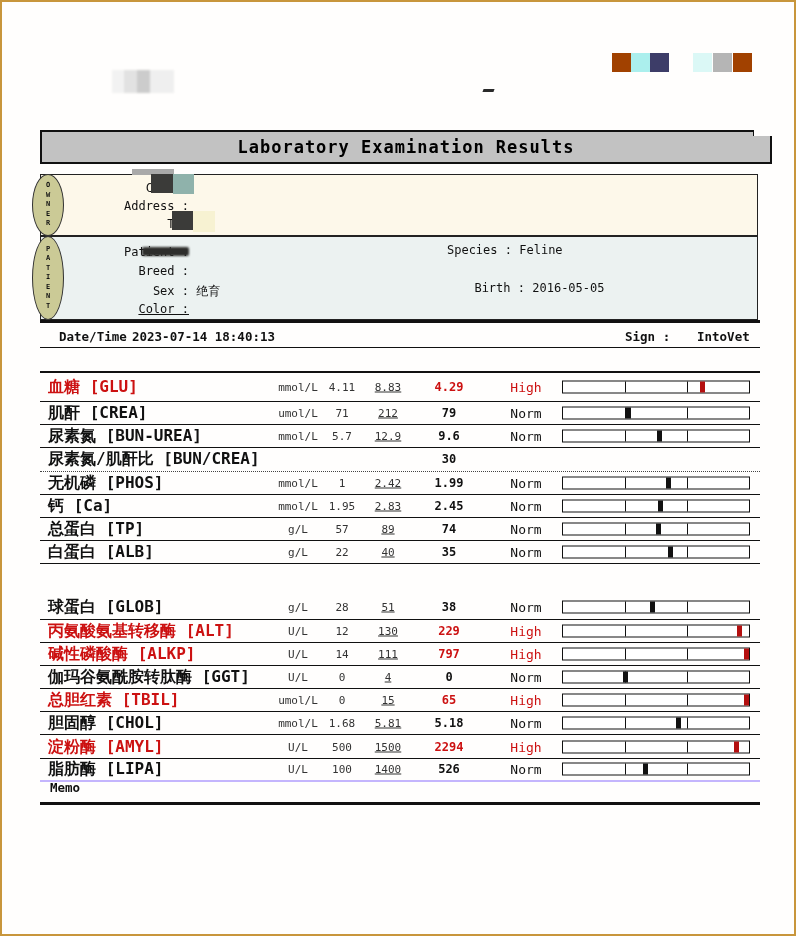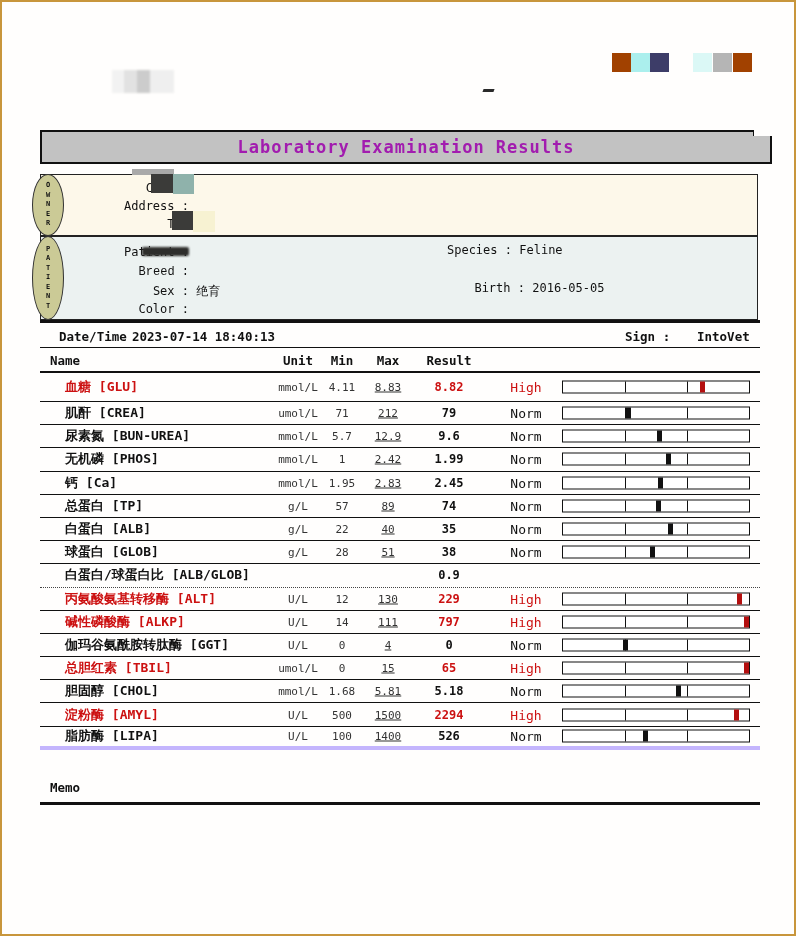--- a/index.html
+++ b/index.html
@@ -9,21 +9,21 @@
   
   .deco-blur{position:absolute;left:110px;top:68px;width:62px;height:23px;
     background:linear-gradient(90deg,#f2f2f2 0 20%,#e2e2e2 20% 40%,#cccccc 40% 62%,#efefef 62% 100%);
     filter:blur(1px);}
   .deco-dash{position:absolute;left:481px;top:87px;width:11px;height:3px;background:#2a2a2a;transform:skewX(-20deg);}
   .deco-squares{position:absolute;left:610px;top:51px;height:19px;}
   .deco-squares .sq{position:absolute;top:0;width:19px;height:19px;}
   
   .title-bar{position:absolute;left:38px;top:128px;width:732px;height:34px;box-sizing:border-box;
     background:var(--title-bar,#c2c2c2);border:2px solid #111;display:flex;align-items:center;justify-content:center;}
-  .title-bar .t{font-weight:bold;font-size:17px;letter-spacing:1px;color:#a21caf;}
+  .title-bar .t{font-weight:bold;font-size:17px;letter-spacing:1px;color:#000000;}
   .title-notch{position:absolute;right:-2px;top:-2px;width:18px;height:6px;background:#fffefd;border-left:1px solid #111;}
   
   .box{position:absolute;left:38px;width:718px;box-sizing:border-box;border:1px solid #222;}
   .box.owner{top:172px;height:62px;background:var(--owner-bg,#fdf8ea);}
   .box.patient{top:234px;height:84px;background:var(--patient-bg,#ecf2f1);}
   .side-oval{position:absolute;left:-9px;top:-1px;width:32px;box-sizing:border-box;background:var(--oval-bg,#cbca96);
     border:1px solid #333;border-radius:50%;display:flex;align-items:center;justify-content:center;z-index:3;}
   .owner .side-oval{height:62px;}
   .patient .side-oval{height:84px;}
   .vlet{font-size:7px;font-weight:bold;line-height:1.35;white-space:pre-line;text-align:center;color:#111;}
@@ -44,23 +44,23 @@
   .thead span{position:absolute;top:0;}
   .h-name{left:10px;}
   .h-unit{left:223px;width:70px;text-align:center;}
   .h-min{left:280px;width:44px;text-align:center;}
   .h-max{left:326px;width:44px;text-align:center;}
   .h-result{left:377px;width:64px;text-align:center;}
   
   .rows{position:absolute;left:38px;top:370px;width:720px;}
   .trow{position:relative;width:720px;box-sizing:border-box;border-bottom:1px solid #111;}
   .trow.sep-dotted{border-bottom:1px dotted #444;}
-  .trow.sep-thick{border-bottom:4px solid #c4b5fd;}
+  .trow.sep-thick{border-bottom:2px solid #c4b5fd;}
   .trow span{position:absolute;top:50%;transform:translateY(-50%);}
-  .c-name{left:25px;font-size:13px;font-weight:bold;white-space:nowrap;}
+  .c-name{left:8px;font-size:16px;font-weight:bold;white-space:nowrap;}
   .c-unit{left:223px;width:70px;text-align:center;font-size:11px;color:#333;}
   .c-min{left:280px;width:44px;text-align:center;font-size:11px;color:#333;}
   .c-max{left:326px;width:44px;text-align:center;font-size:11px;color:#333;text-decoration:underline;}
   .c-result{left:377px;width:64px;text-align:center;font-size:12px;font-weight:bold;}
   .c-flag{left:456px;width:60px;text-align:center;font-size:13px;}
   .abn{color:var(--accent-red,#cc1111);}
   .bar{position:absolute;left:522px;top:50%;transform:translateY(-50%);width:188px;height:13px;
     box-sizing:border-box;border:1px solid #111;background:#fff;}
   .bar-div{position:absolute;top:0;width:1px;height:100%;background:#111;}
   .bar-marker{position:absolute;top:0;width:5px;height:100%;background:#111;}
@@ -115,29 +115,29 @@
 T
 I
 E
 N
 T</span>
     </div>
     <div class="frow" style="left:22px;top:8px;">
       <span class="flabel" style="width:126px;">Patient :</span>
     </div>
     <div class="frow" style="left:22px;top:27px;">
-      <span class="flabel" style="width:126px;font-family:Liberation Mono, monospace;">Breed :</span>
+      <span class="flabel" style="width:126px;">Breed :</span>
       <span class="fvalue"></span>
     </div>
     <div class="frow" style="left:22px;top:46px;">
       <span class="flabel" style="width:126px;">Sex :</span>
       <span class="fvalue">绝育</span>
     </div>
     <div class="frow" style="left:22px;top:65px;">
-      <span class="flabel" style="width:126px;">Color :</span>
+      <span class="flabel" style="width:126px;text-decoration:underline;">Color :</span>
       <span class="fvalue"></span>
     </div>
     <div class="frow" style="left:389px;top:6px;">
       <span class="flabel" style="width:82px;">Species :</span>
       <span class="fvalue">Feline</span>
     </div>
     <div class="frow" style="left:402px;top:44px;">
       <span class="flabel" style="width:82px;">Birth :</span>
       <span class="fvalue">2016-05-05</span>
     </div>
@@ -147,36 +147,29 @@
   <div class="rule" style="top:318px;height:3px;"></div>
 
   <div class="date-line">
     <span style="left:19px;">Date/Time</span>
     <span style="left:92px;">2023-07-14 18:40:13</span>
     <span style="left:585px;">Sign :</span>
     <span style="left:657px;">IntoVet</span>
   </div>
   <div class="rule" style="top:345px;height:1px;"></div>
 
-  <div class="thead">
-    <span class="h-name">Name</span>
-    <span class="h-unit">Unit</span>
-    <span class="h-min">Min</span>
-    <span class="h-max">Max</span>
-    <span class="h-result">Result</span>
-  </div>
   <div class="rule" style="top:369px;height:2px;"></div>
 
   <div class="rows" id="rows">
       <div class="trow" style="height: 30px;">
       <span class="c-name abn">血糖 [GLU]</span>
       <span class="c-unit">mmol/L</span>
       <span class="c-min">4.11</span>
       <span class="c-max">8.83</span>
-      <span class="c-result abn">8.82</span>
+      <span class="c-result abn">4.29</span>
       <span class="c-flag abn">High</span>
       <div class="bar">
         <div class="bar-div" style="left:33.3%;"></div>
         <div class="bar-div" style="left:66.6%;"></div>
         <div class="bar-marker abn-m" style="left: calc(74.8% - 2px);"></div>
       </div>
     </div>
       <div class="trow" style="height: 23.2px;">
       <span class="c-name">肌酐 [CREA]</span>
       <span class="c-unit">umol/L</span>
@@ -196,20 +189,29 @@
       <span class="c-min">5.7</span>
       <span class="c-max">12.9</span>
       <span class="c-result">9.6</span>
       <span class="c-flag">Norm</span>
       <div class="bar">
         <div class="bar-div" style="left:33.3%;"></div>
         <div class="bar-div" style="left:66.6%;"></div>
         <div class="bar-marker" style="left: calc(51.4% - 2px);"></div>
       </div>
     </div>
+      <div class="trow sep-dotted" style="height: 23.2px;">
+      <span class="c-name">尿素氮/肌酐比 [BUN/CREA]</span>
+      <span class="c-unit"></span>
+      <span class="c-min"></span>
+      <span class="c-max"></span>
+      <span class="c-result">30</span>
+      <span class="c-flag"></span>
+
+    </div>
       <div class="trow" style="height: 23.2px;">
       <span class="c-name">无机磷 [PHOS]</span>
       <span class="c-unit">mmol/L</span>
       <span class="c-min">1</span>
       <span class="c-max">2.42</span>
       <span class="c-result">1.99</span>
       <span class="c-flag">Norm</span>
       <div class="bar">
         <div class="bar-div" style="left:33.3%;"></div>
         <div class="bar-div" style="left:66.6%;"></div>
@@ -248,42 +250,33 @@
       <span class="c-min">22</span>
       <span class="c-max">40</span>
       <span class="c-result">35</span>
       <span class="c-flag">Norm</span>
       <div class="bar">
         <div class="bar-div" style="left:33.3%;"></div>
         <div class="bar-div" style="left:66.6%;"></div>
         <div class="bar-marker" style="left: calc(57.4% - 2px);"></div>
       </div>
     </div>
-      <div class="trow" style="height: 23.2px;">
+      <div class="trow" style="height: 23.2px; margin-top: 32px;">
       <span class="c-name">球蛋白 [GLOB]</span>
       <span class="c-unit">g/L</span>
       <span class="c-min">28</span>
       <span class="c-max">51</span>
       <span class="c-result">38</span>
       <span class="c-flag">Norm</span>
       <div class="bar">
         <div class="bar-div" style="left:33.3%;"></div>
         <div class="bar-div" style="left:66.6%;"></div>
         <div class="bar-marker" style="left: calc(47.8% - 2px);"></div>
       </div>
     </div>
-      <div class="trow sep-dotted" style="height: 23.2px;">
-      <span class="c-name">白蛋白/球蛋白比 [ALB/GLOB]</span>
-      <span class="c-unit"></span>
-      <span class="c-min"></span>
-      <span class="c-max"></span>
-      <span class="c-result">0.9</span>
-      <span class="c-flag"></span>
-
-    </div>
       <div class="trow" style="height: 23.2px;">
       <span class="c-name abn">丙氨酸氨基转移酶 [ALT]</span>
       <span class="c-unit">U/L</span>
       <span class="c-min">12</span>
       <span class="c-max">130</span>
       <span class="c-result abn">229</span>
       <span class="c-flag abn">High</span>
       <div class="bar">
         <div class="bar-div" style="left:33.3%;"></div>
         <div class="bar-div" style="left:66.6%;"></div>

